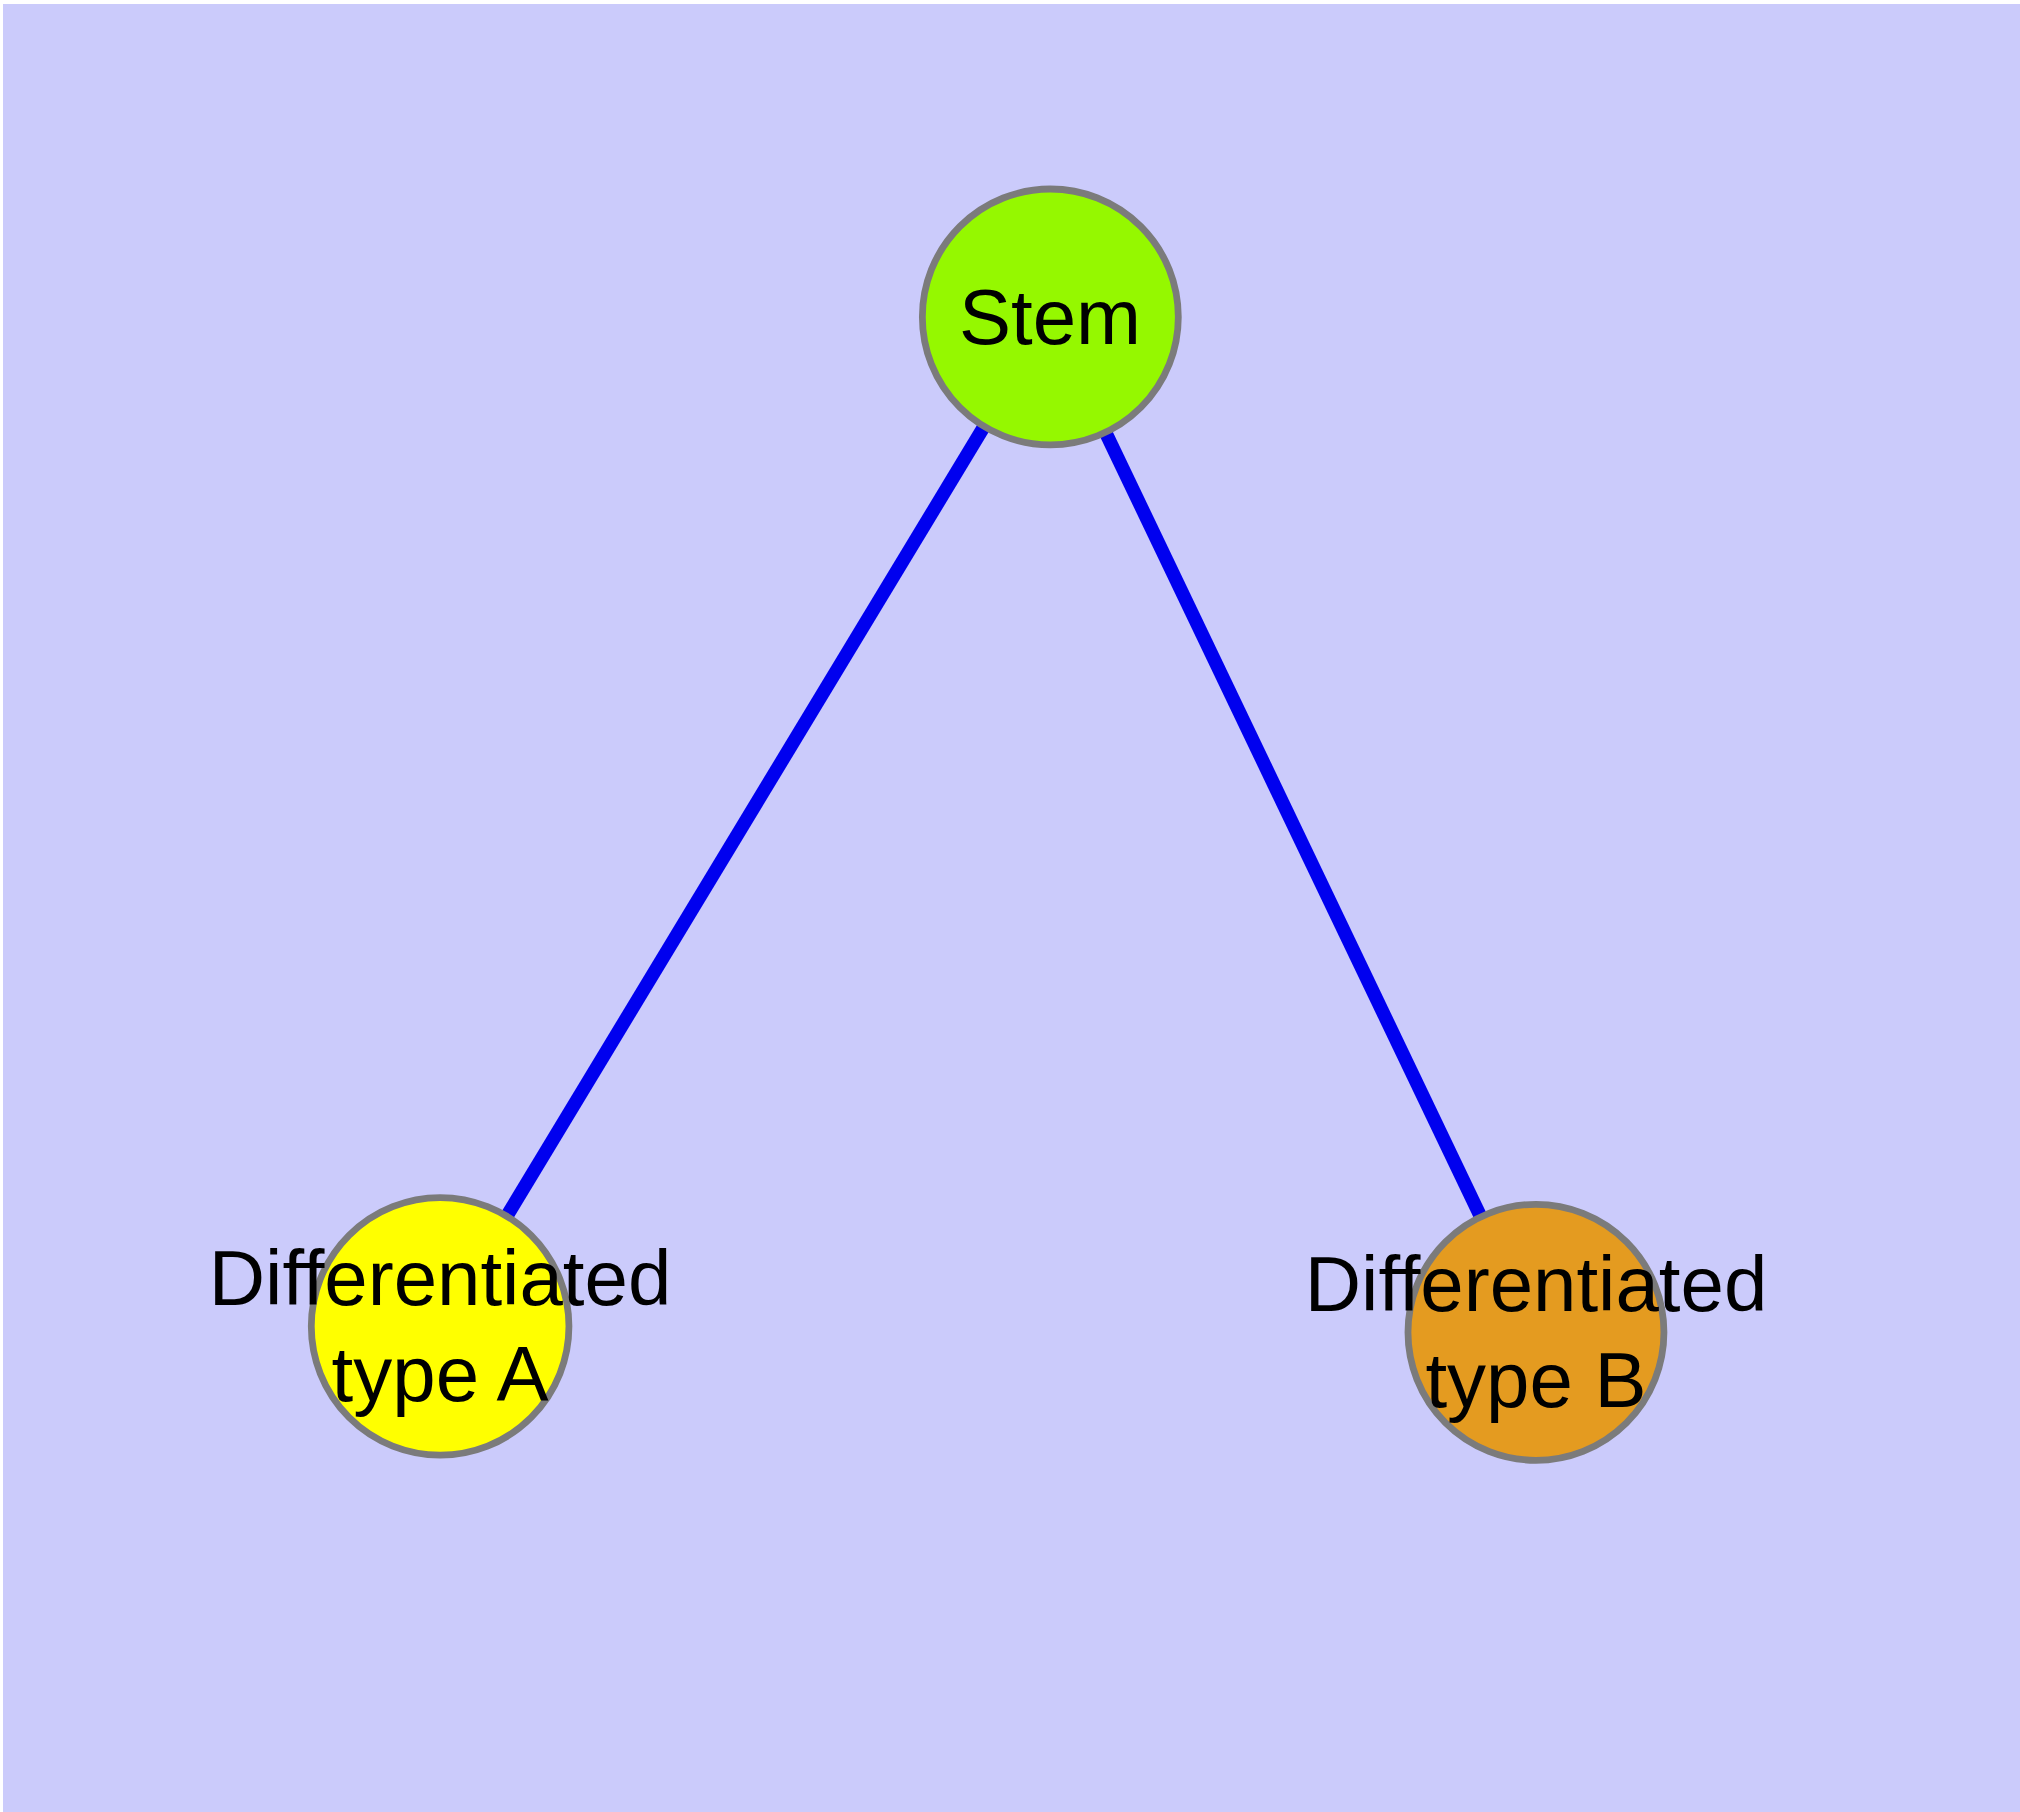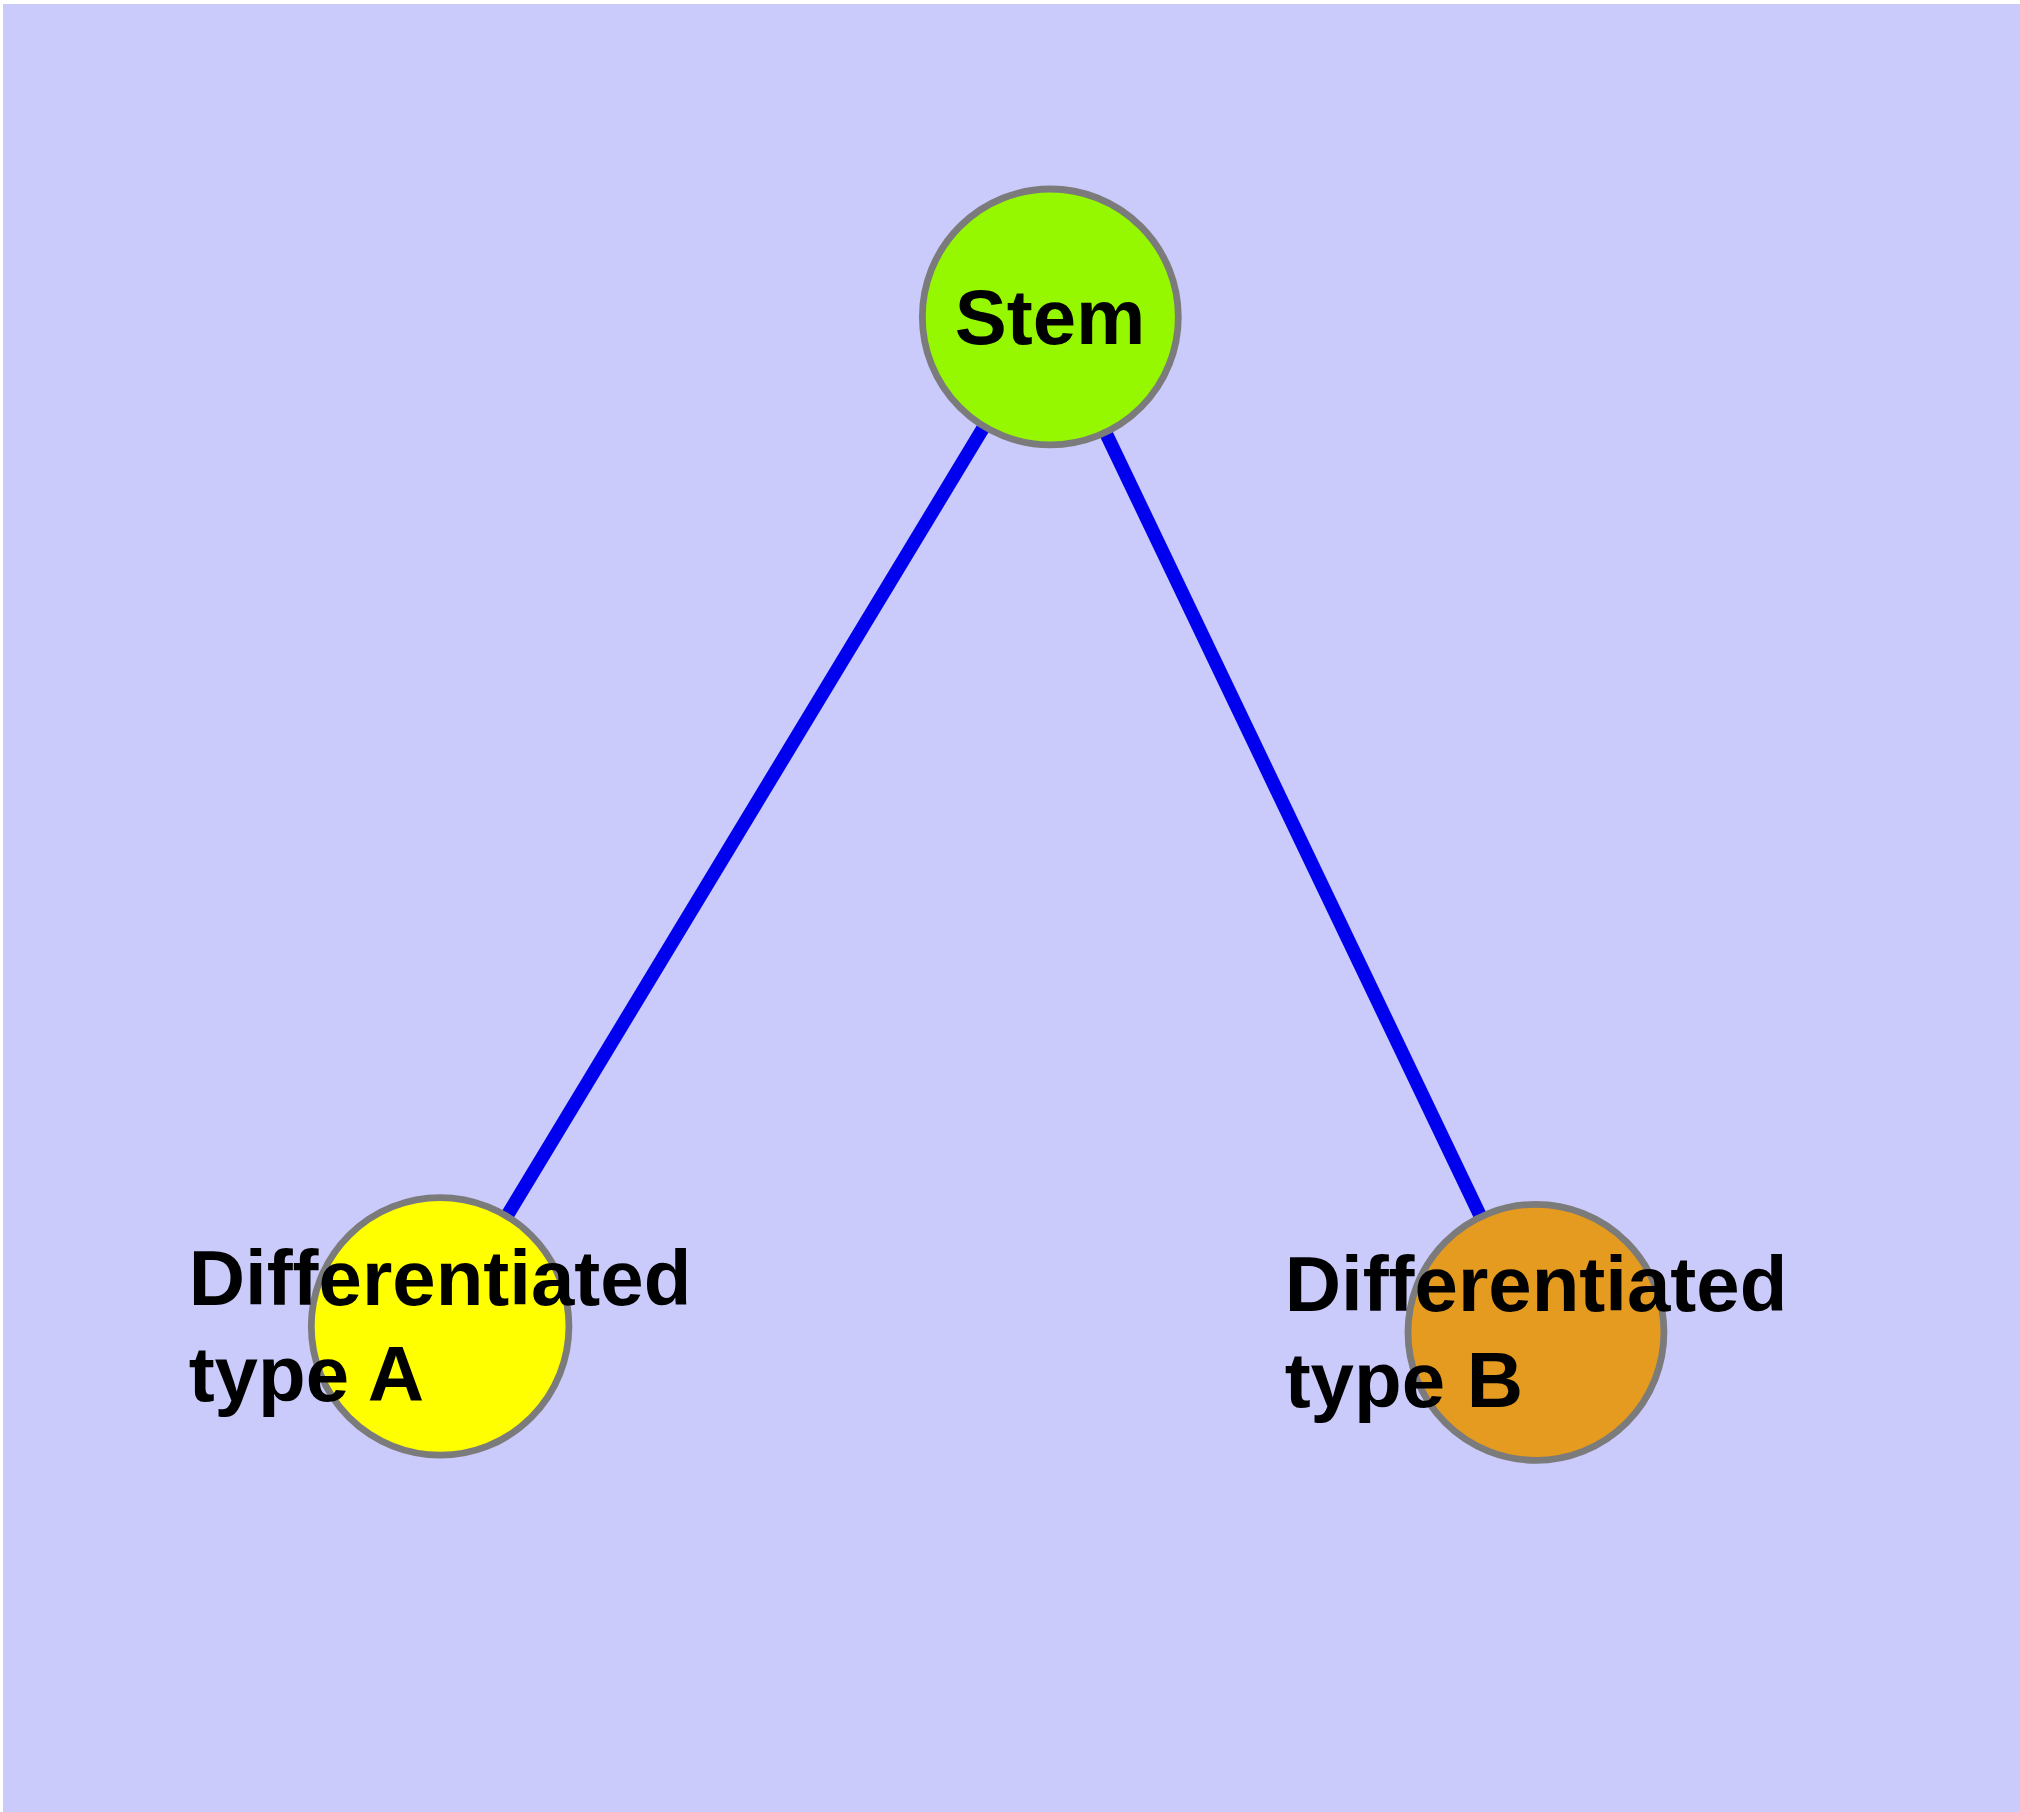--- a/index.html
+++ b/index.html
@@ -39,22 +39,22 @@
   }
   #graph-svg {
     position: absolute;
     left: 0;
     top: 0;
     z-index: 1;
   }
   .node-label {
     position: absolute;
     transform: translate(-50%, -50%);
-    text-align: left;
-    font-weight: bold;
+    text-align: center;
+    font-weight: normal;
     white-space: pre-line;
     color: #000;
     z-index: 2;
     pointer-events: none;
   }
 </style>
 </head>
 <body>
 
 <div id="canvas" style="width: 2021px; height: 1812px; background: rgb(203, 203, 251);">

